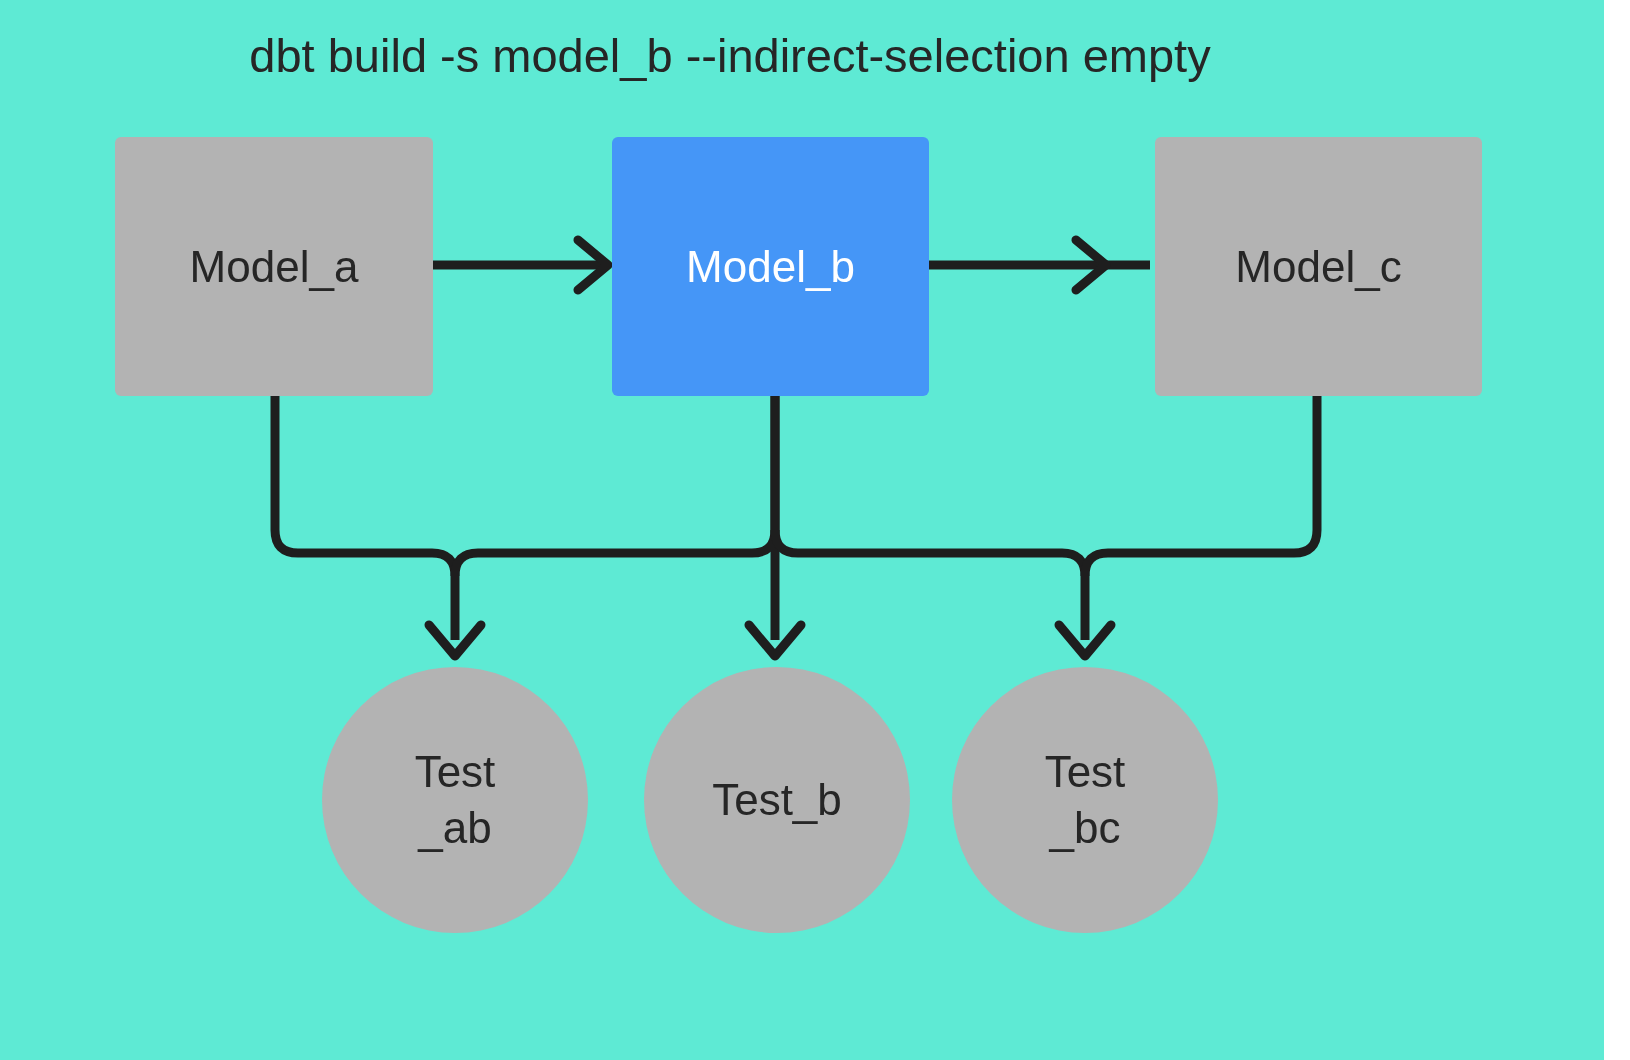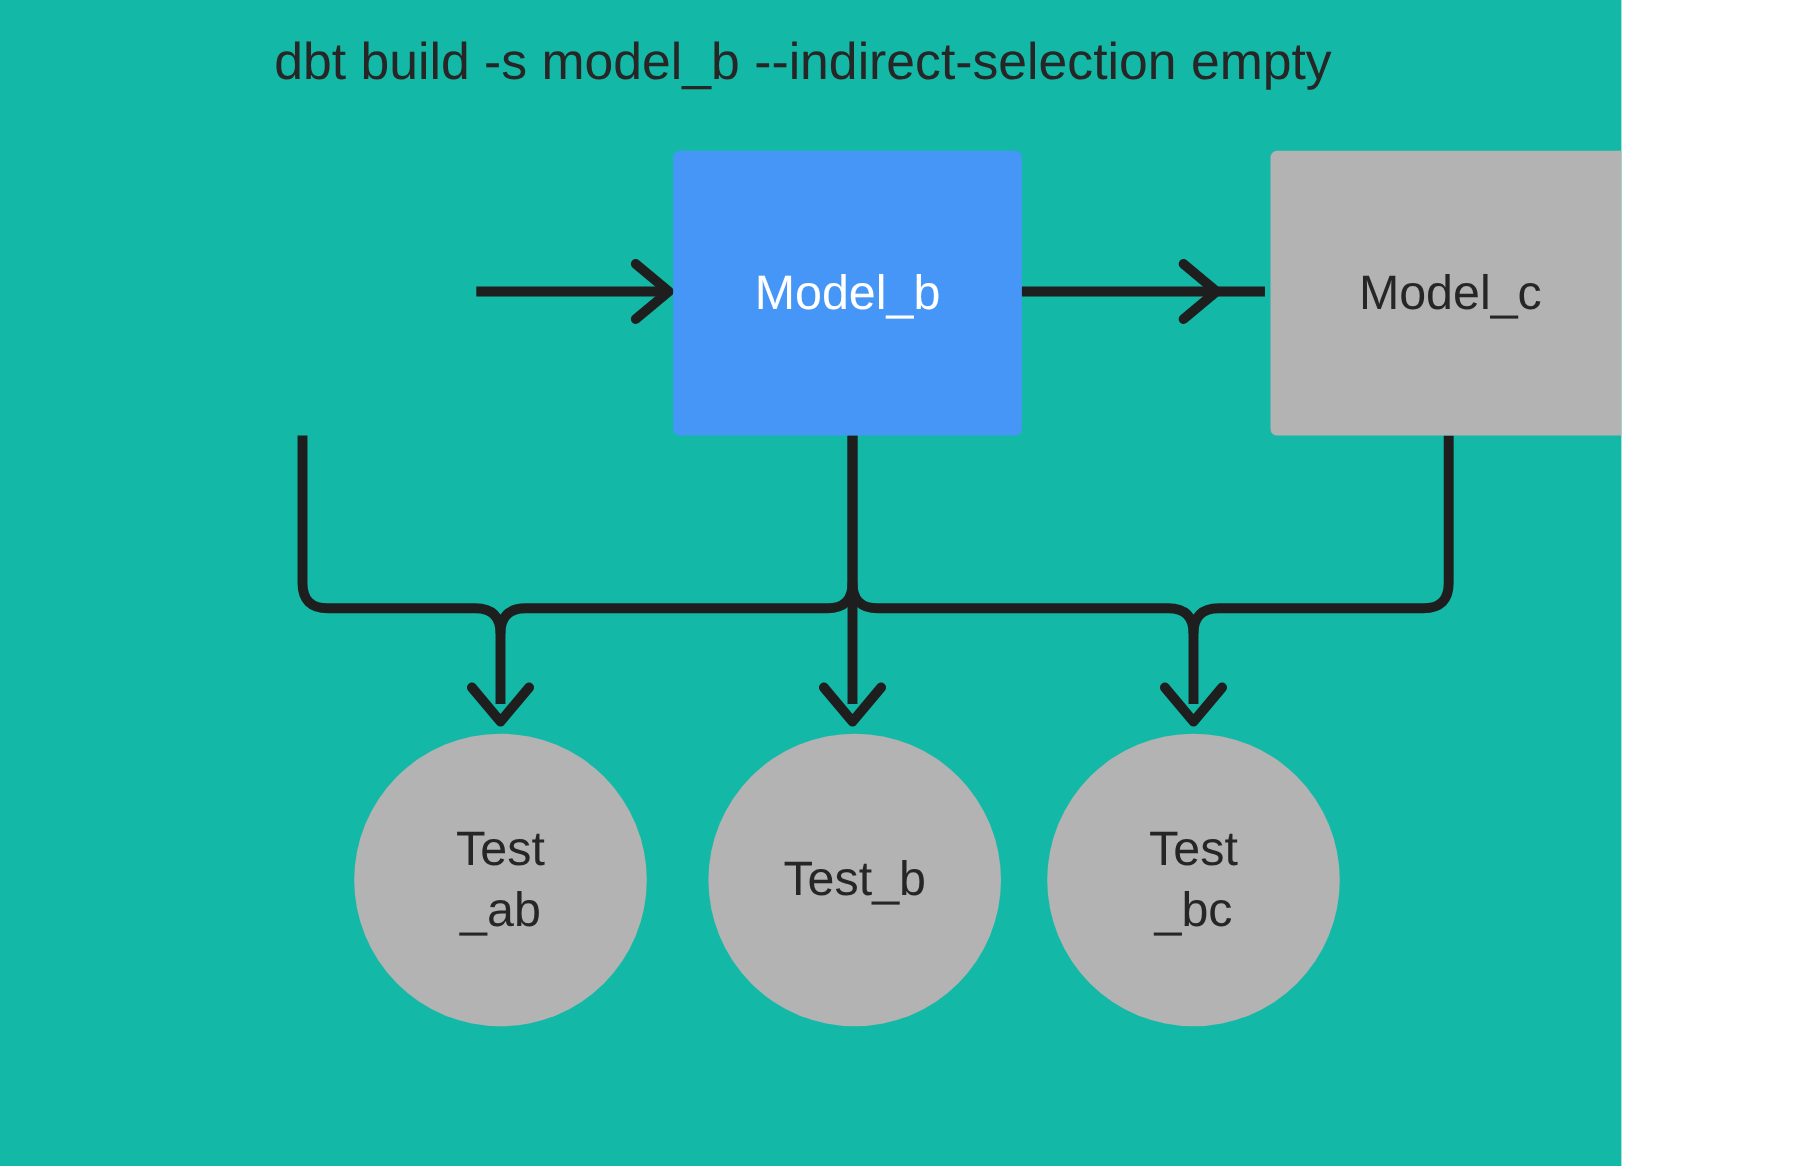--- a/index.html
+++ b/index.html
@@ -5,23 +5,23 @@
   html, body {
     margin: 0;
     padding: 0;
     background: #ffffff;
   }
   body {
     font-family: "Liberation Sans", sans-serif;
   }
   #canvas {
     position: relative;
-    width: 1474px;
+    width: 1604px;
     height: 1060px;
-    background: #14b8a6;
+    background: #5eead4;
     overflow: hidden;
   }
   #diagram-svg {
     position: absolute;
     left: 0;
     top: 0;
     width: 1630px;
     height: 1060px;
   }
   .dg-title {
@@ -96,20 +96,23 @@
     <g>
       <path d="M 775 530 Q 775 553 798 553 L 1062 553 Q 1085 553 1085 576 L 1085 640" fill="none" stroke="#1e1e1e" stroke-width="9" stroke-linecap="butt" stroke-linejoin="round"></path>
       <path d="M 1059 625 L 1085 656 L 1111 625" fill="none" stroke="#1e1e1e" stroke-width="9" stroke-linecap="round" stroke-linejoin="round"></path>
     </g>
 
     <g>
       <path d="M 1317 396 L 1317 530 Q 1317 553 1294 553 L 1108 553 Q 1085 553 1085 576" fill="none" stroke="#1e1e1e" stroke-width="9" stroke-linecap="butt" stroke-linejoin="round"></path>
     </g>
   </svg>
 
+  <div class="node node-box" style="left:115px; top:137px; width:318px; height:259px; background:#b3b3b3;">
+    <span class="node-label">Model_a</span>
+  </div>
 
   <div class="node node-box" style="left:1155px; top:137px; width:327px; height:259px; background:#b3b3b3;">
     <span class="node-label">Model_c</span>
   </div>
 
   <div class="node node-box" style="left:612px; top:137px; width:317px; height:259px; background:#4596f7;">
     <span class="node-label on-accent">Model_b</span>
   </div>
 
   <div class="node node-circle" style="left:322px; top:667px; width:266px; height:266px; background:#b3b3b3;">

